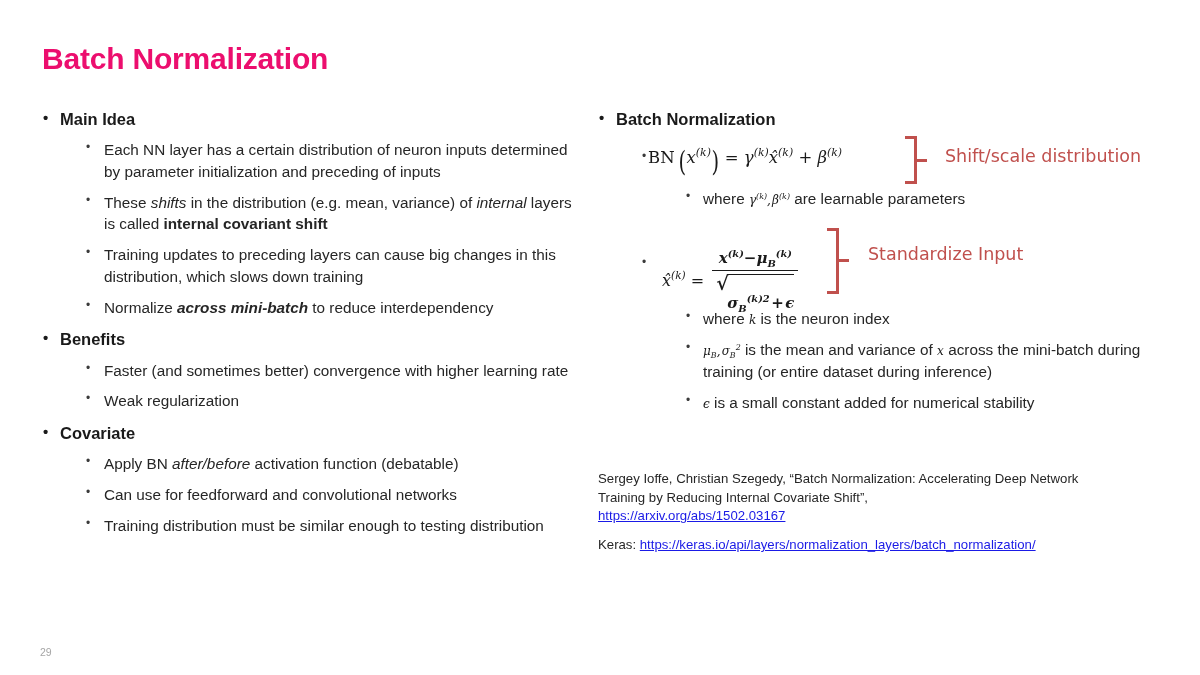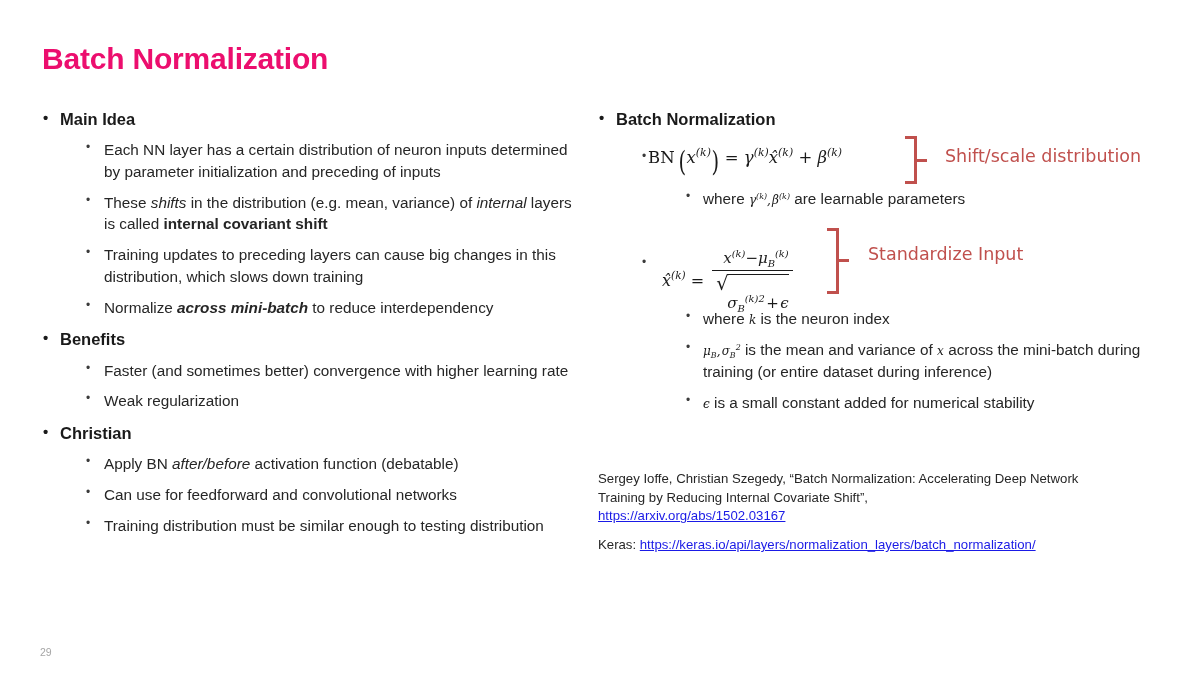--- a/index.html
+++ b/index.html
@@ -213,22 +213,23 @@
   }
   .f2-eq {
     position: absolute;
     left: 22px;
     top: 20px;
     font-size: 16px;
   }
   .frac {
     display: inline-block;
     vertical-align: middle;
-    text-align: right;
+    text-align: center;
     margin: 0 3px;
+    font-weight: bold;
   }
   .frac .num {
     display: block;
     padding: 0 4px 1px 4px;
     border-bottom: 1.4px solid #1a1a1a;
     font-size: 15px;
   }
   .frac .den {
     display: block;
     padding: 2px 4px 0 4px;
@@ -325,21 +326,21 @@
       <span>Faster (and sometimes better) convergence with higher learning rate</span>
     </div>
 
     <div class="b2">
       <span class="bullet">•</span>
       <span>Weak regularization</span>
     </div>
 
     <div class="b1 grp">
       <span class="bullet">•</span>
-      <span>Christian</span>
+      <span>Covariate</span>
     </div>
 
     <div class="b2">
       <span class="bullet">•</span>
       <span><span>Apply BN </span><i class="it">after/before</i><span> activation function (debatable)</span></span>
     </div>
 
     <div class="b2">
       <span class="bullet">•</span>
       <span>Can use for feedforward and convolutional networks</span>

